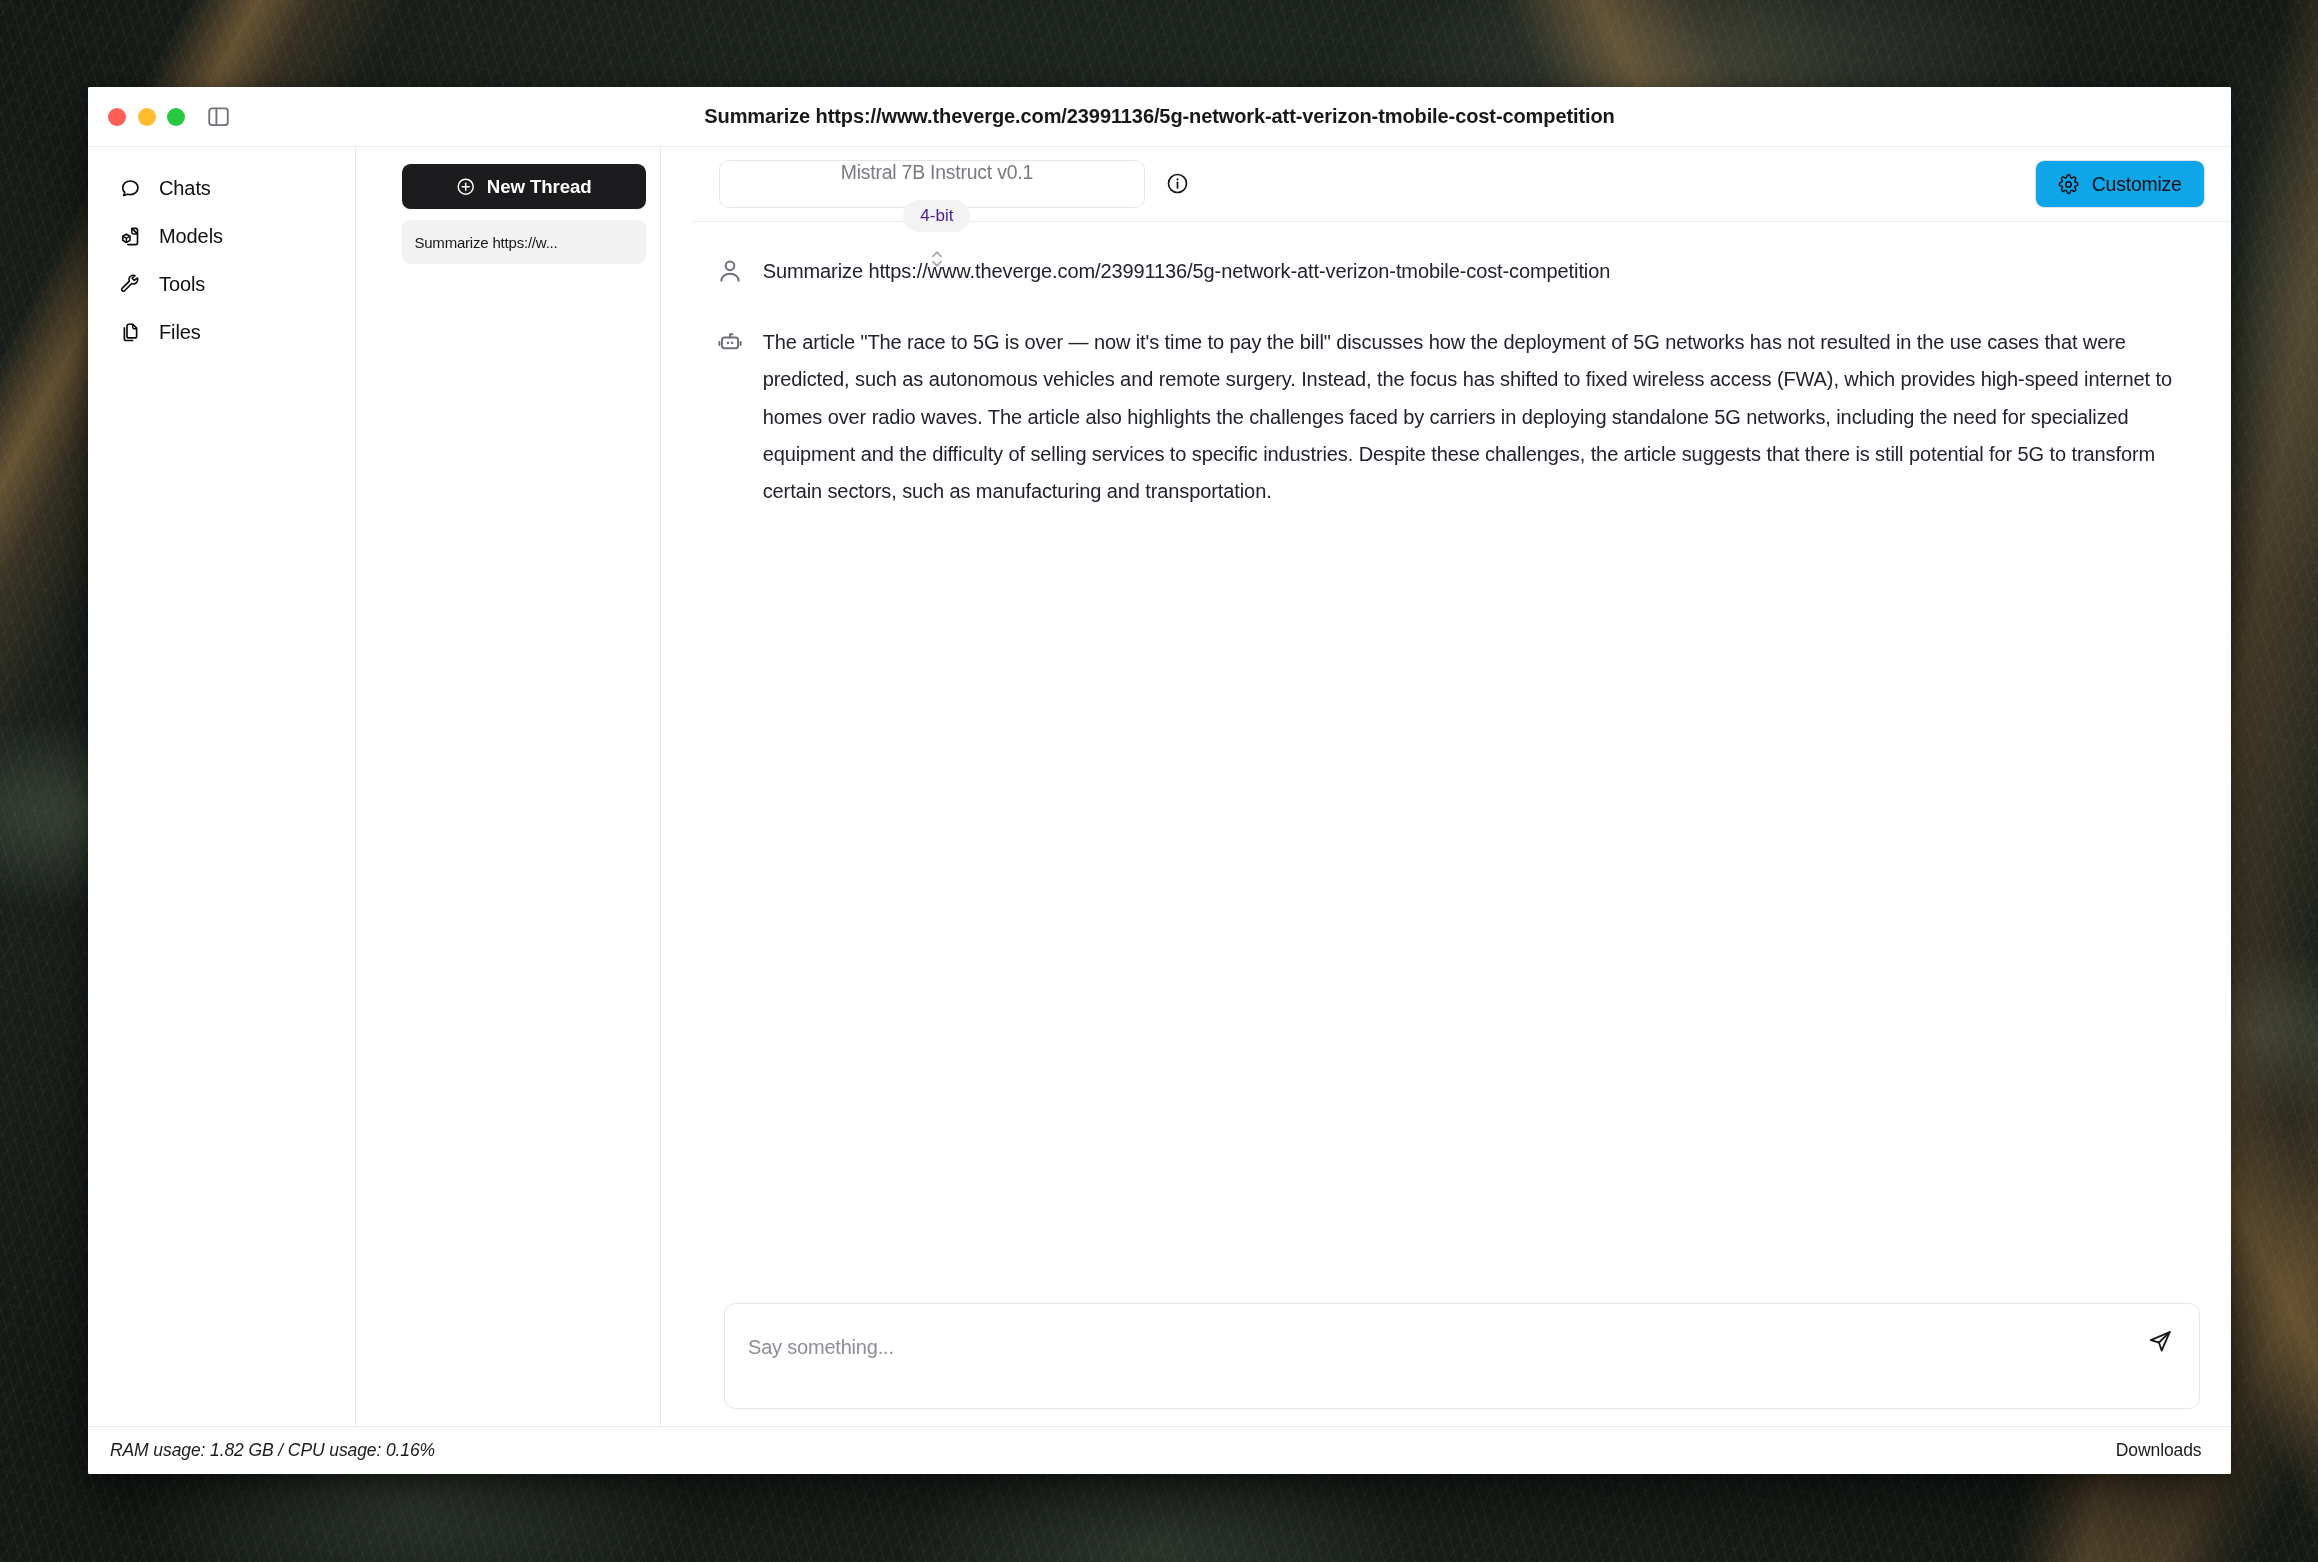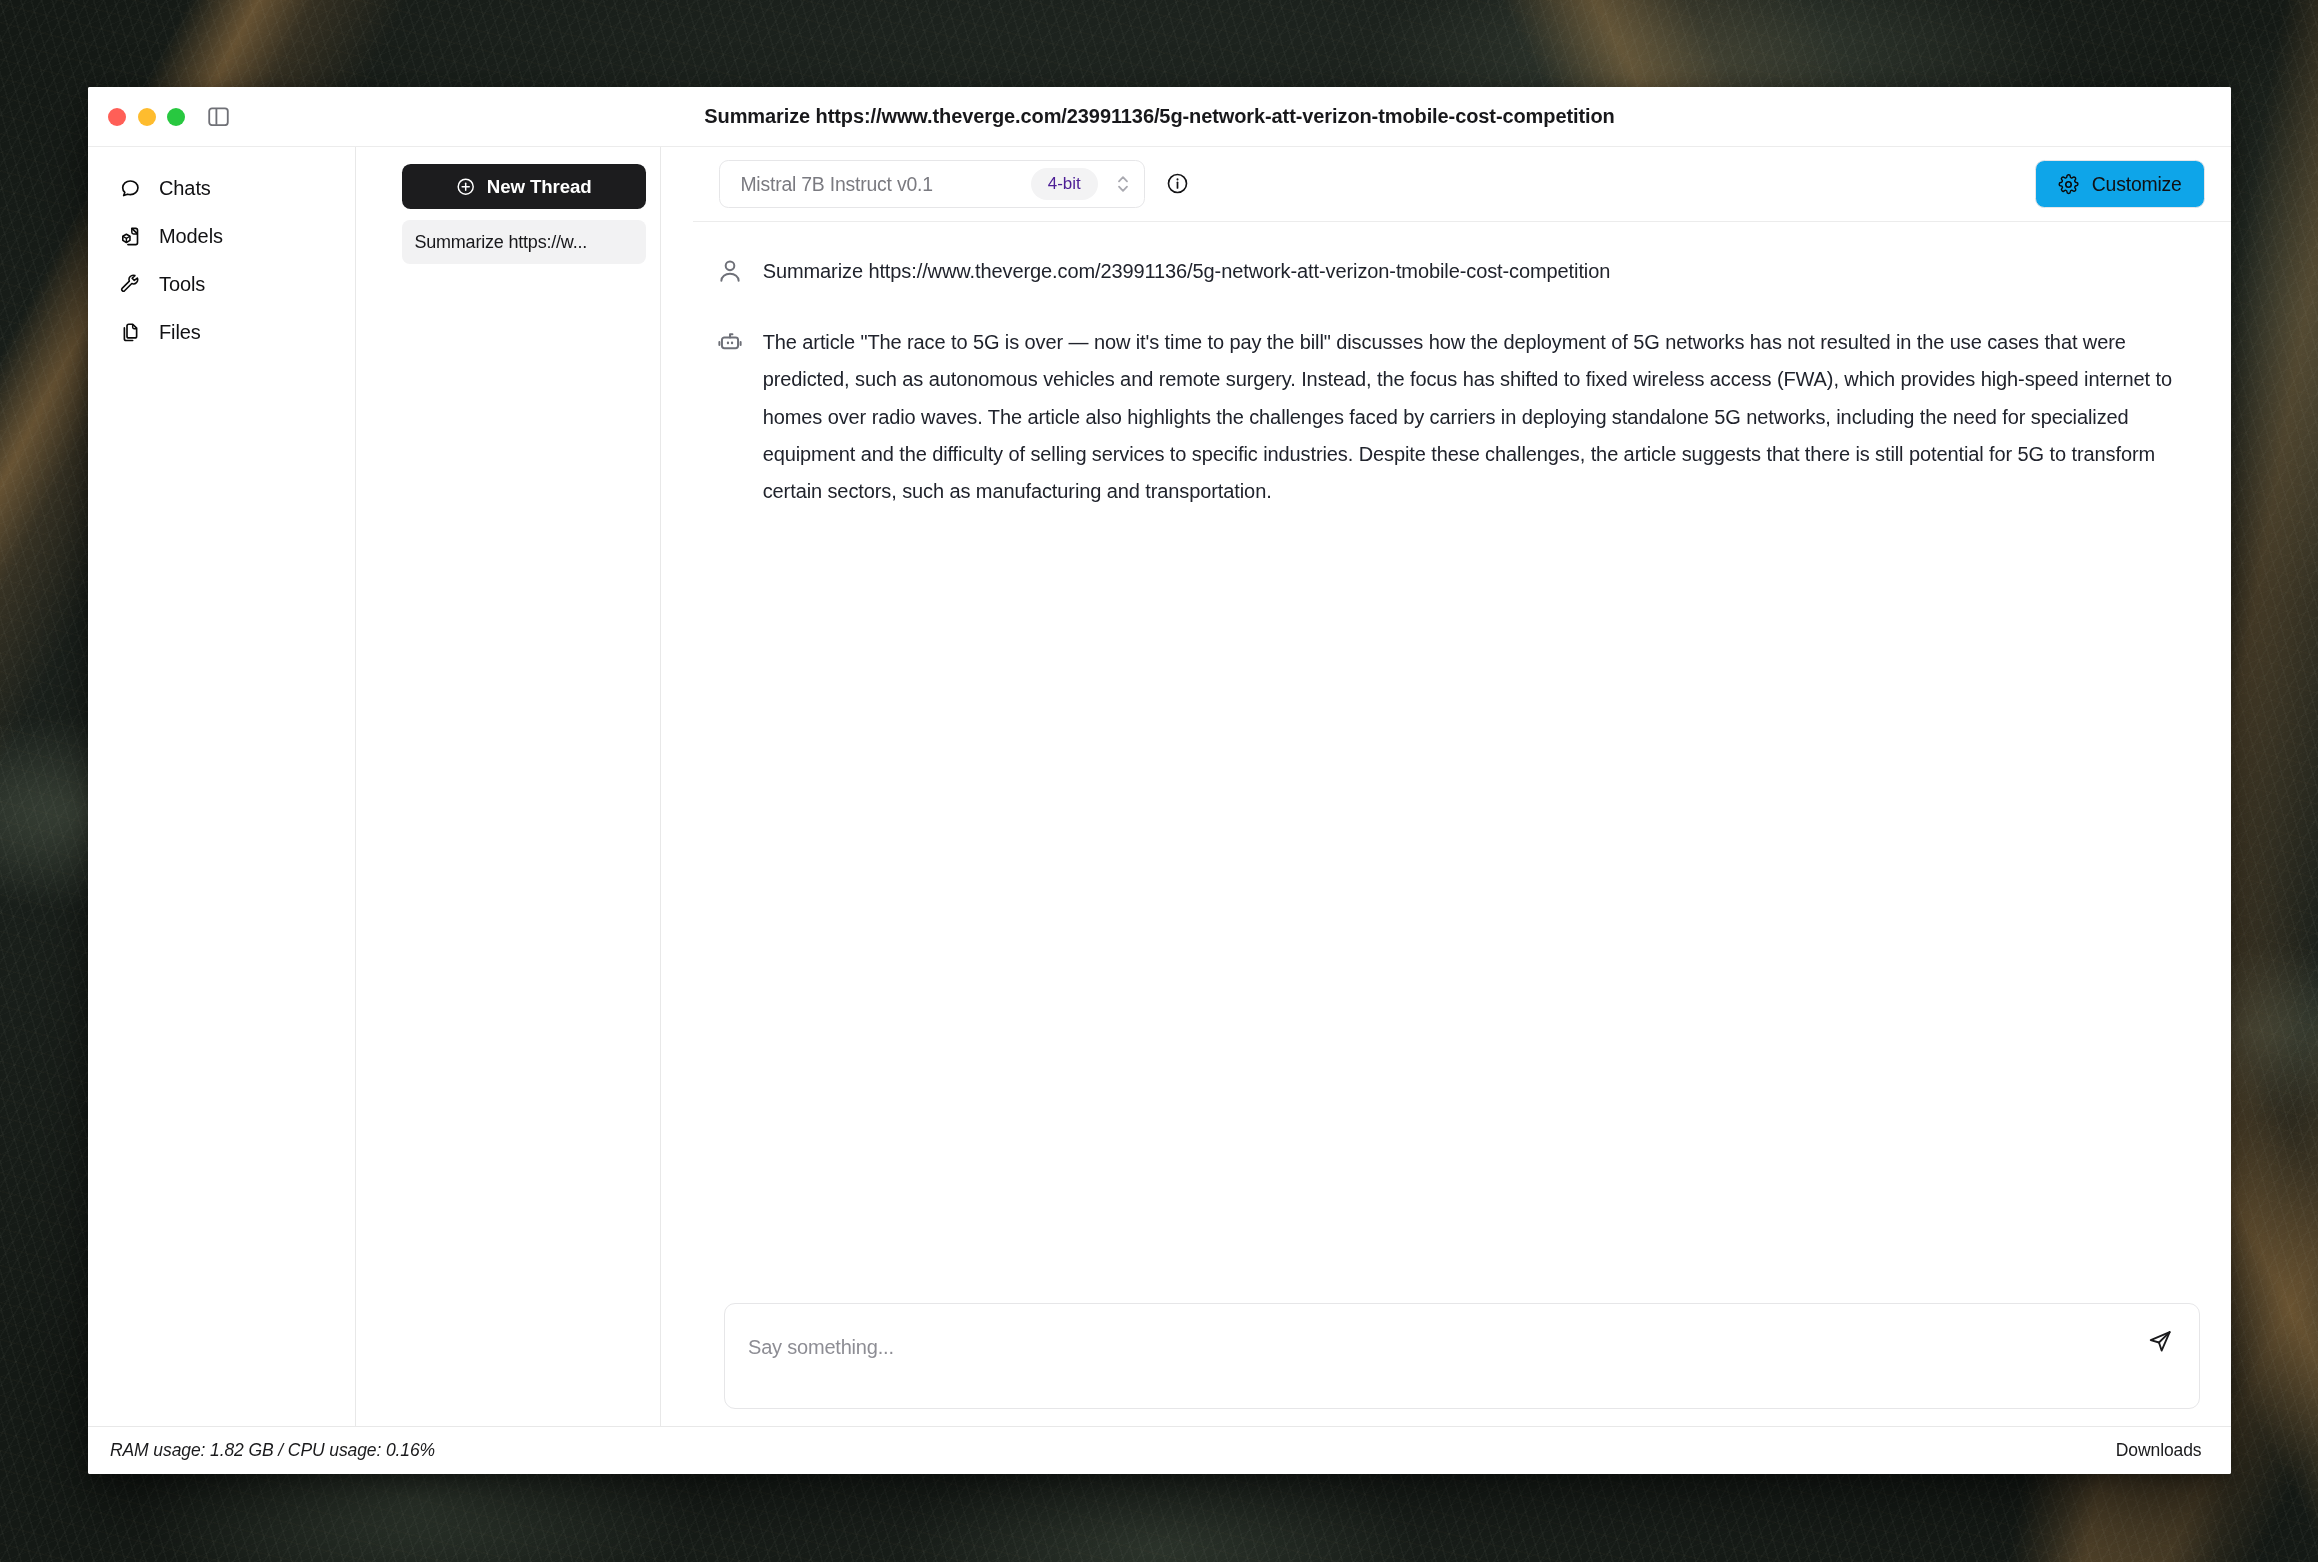--- a/index.html
+++ b/index.html
@@ -150,21 +150,21 @@
     width: 244px;
     height: 44px;
     border-radius: 7.8px;
     display: flex;
     align-items: center;
     padding: 0 12.4px;
     cursor: pointer;
   }
   .thread-item.selected { background: #f2f2f3; }
   .thread-title {
-    font-size: 18px;
+    font-size: 15px;
     color: #18181b;
     letter-spacing: -0.2px;
     white-space: nowrap;
     overflow: hidden;
   }
 
   
   #chat-panel {
     flex: 1 1 auto;
     display: flex;
@@ -185,20 +185,21 @@
     height: 48px;
     min-width: 426px;
     border: 0.8px solid #e6e6e8;
     border-radius: 9.3px;
     background: #ffffff;
     display: flex;
     align-items: center;
     padding: 0 11px 0 20px;
     gap: 15.6px;
     cursor: pointer;
+    flex-direction: column;
   }
   #model-name { font-size: 19.4px; color: #7a7a80; letter-spacing: -0.2px; flex: 1 1 auto; }
   #quant-pill {
     background: #f3f3f4;
     border-radius: 777px;
     padding: 6.2px 17px;
     font-size: 17px;
     color: #4c1d95;
   }
   #model-chevrons { width: 20px; height: 26.4px; display:flex; align-items:center; justify-content:center; }

